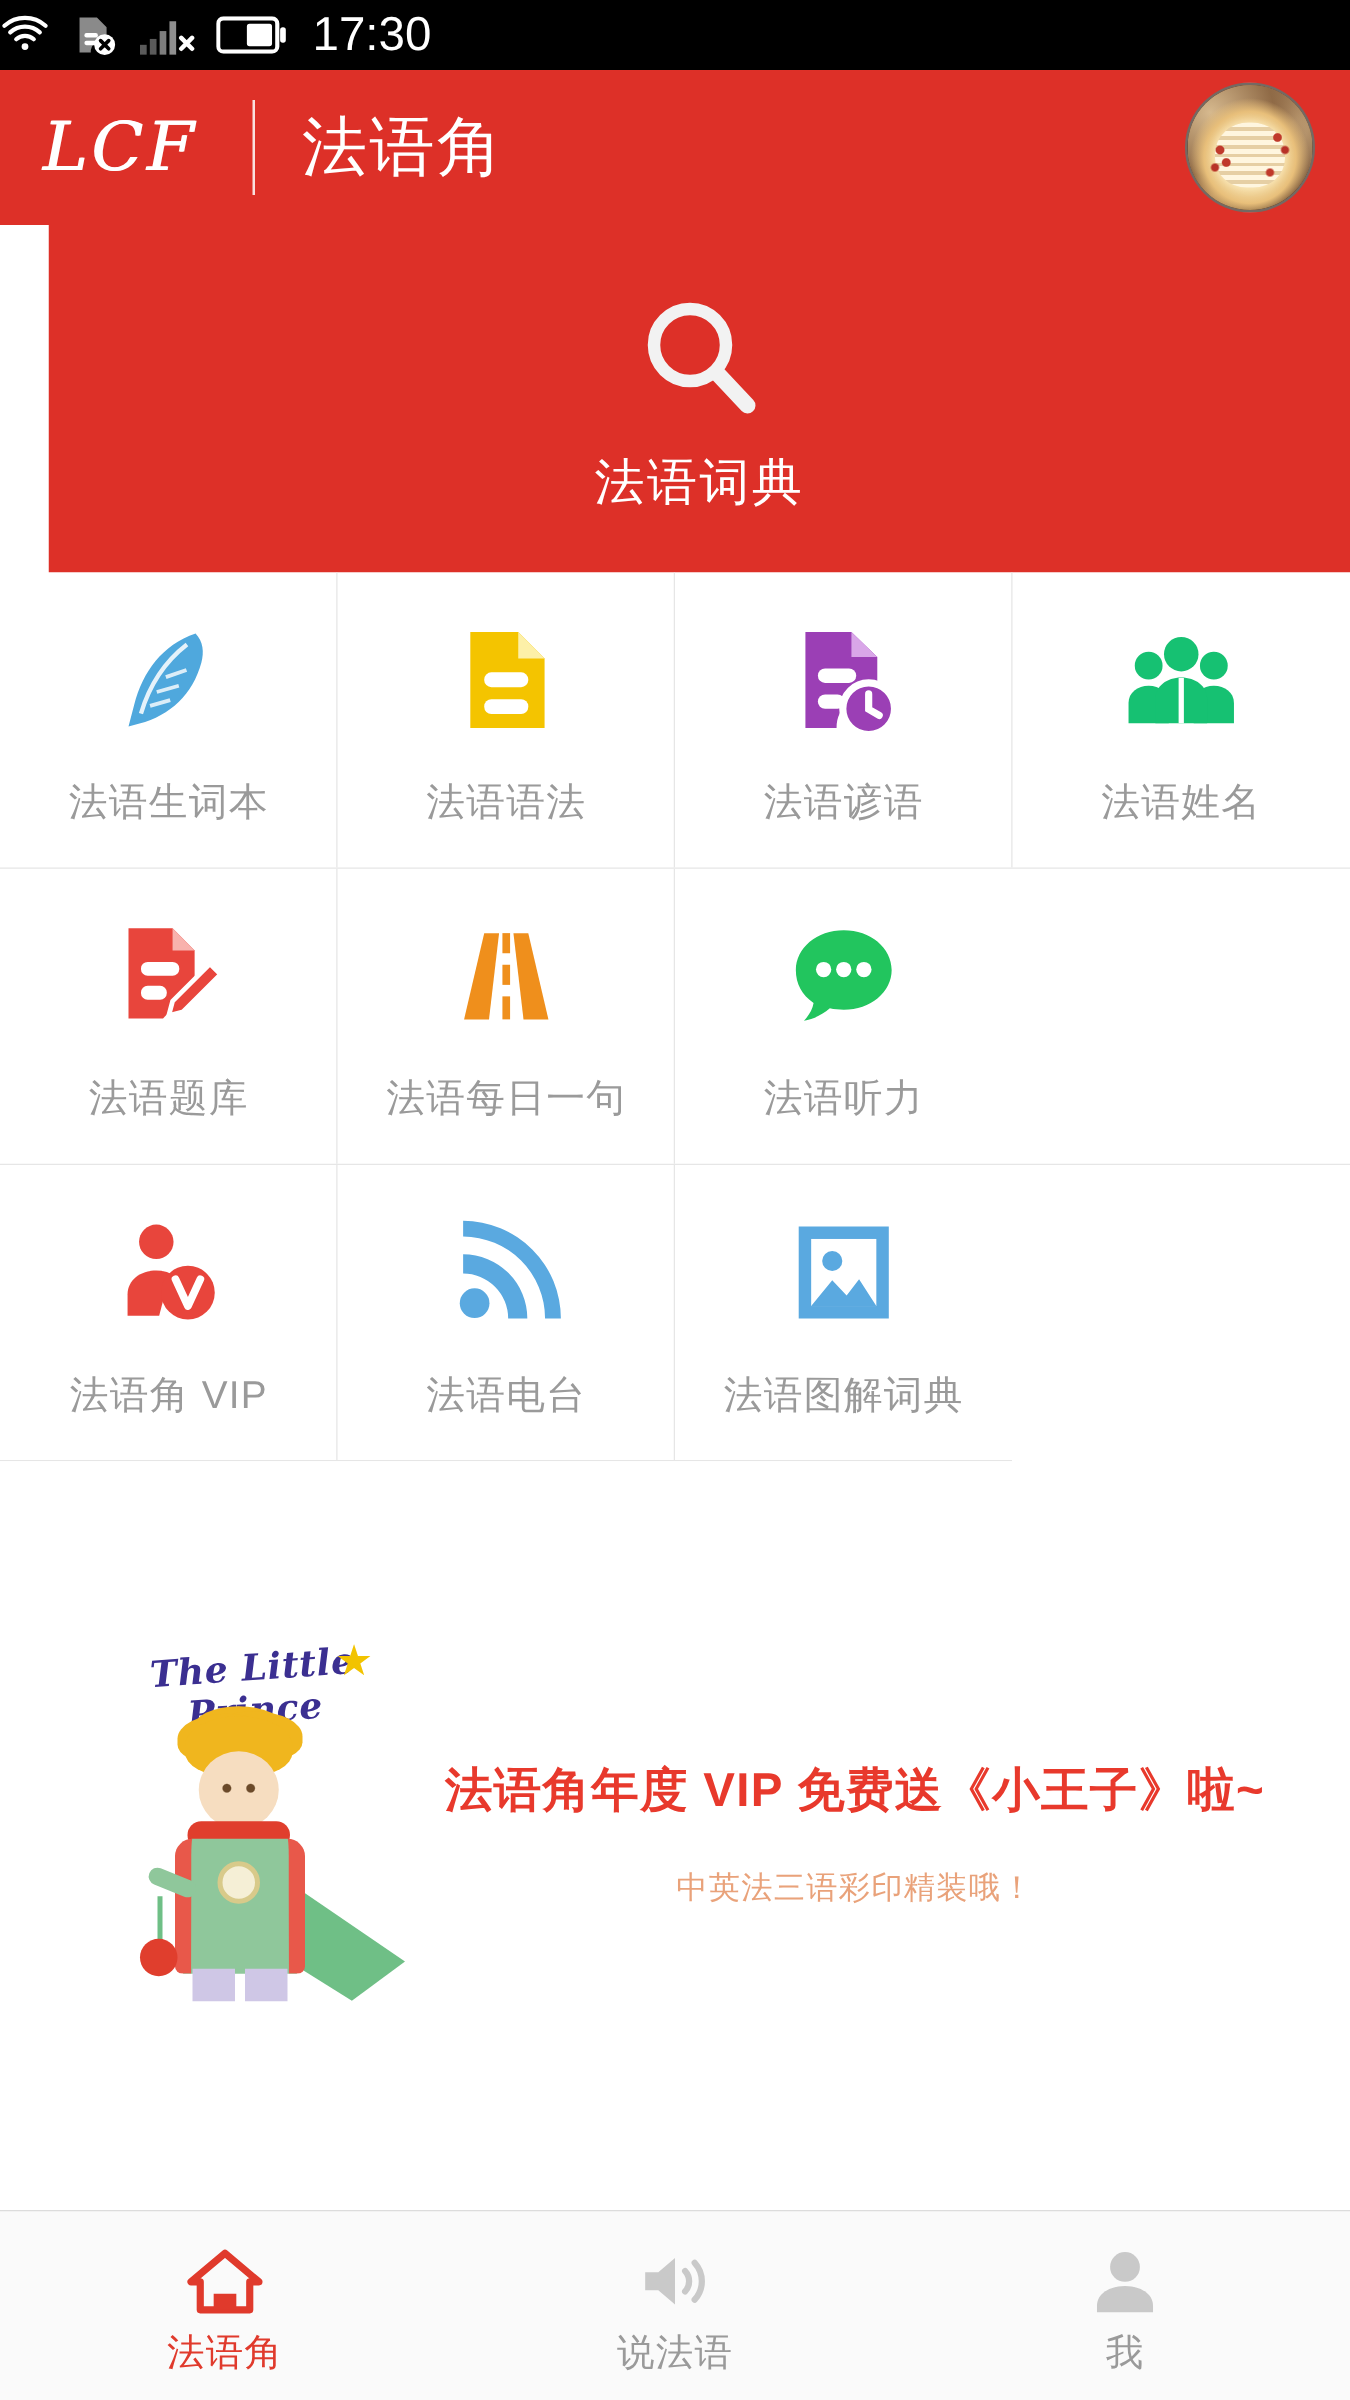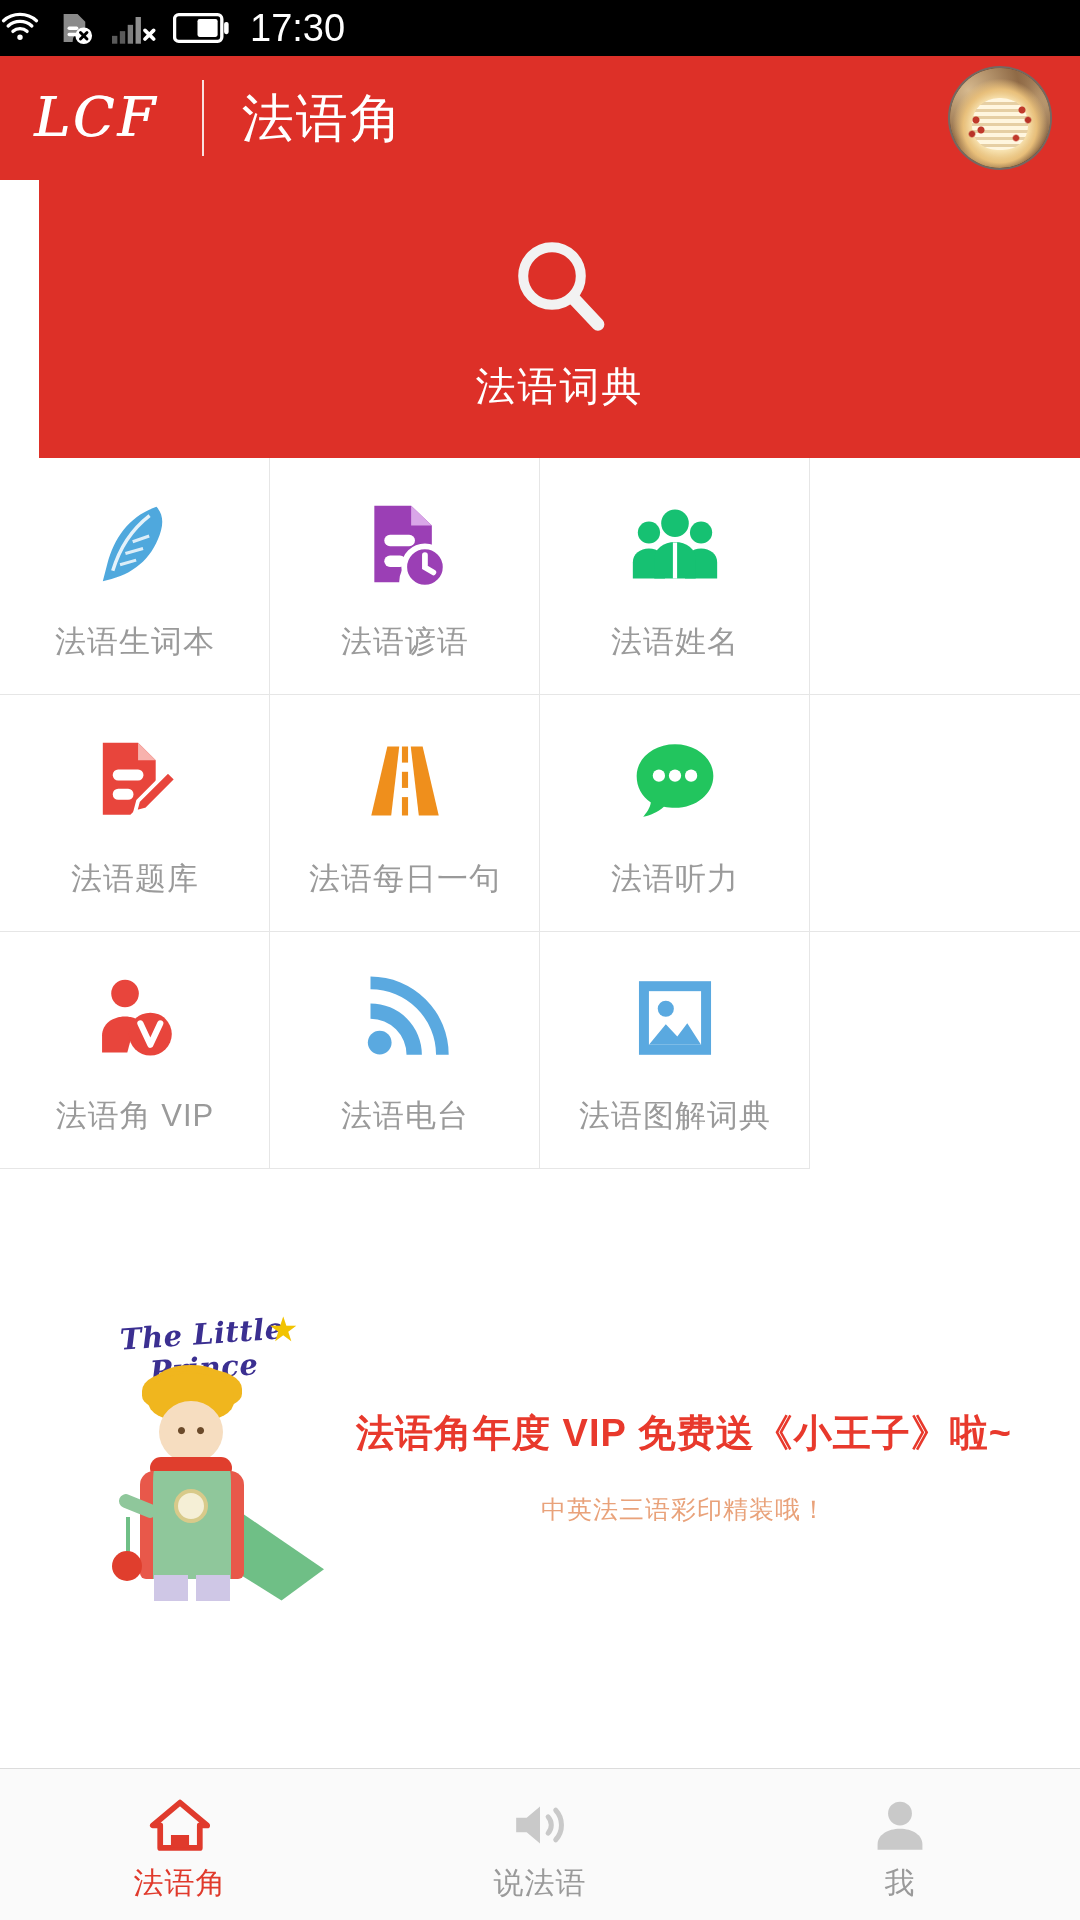--- a/index.html
+++ b/index.html
@@ -232,20 +232,31 @@
             <path d="M17.6 2.3c-7 2.4-11 8-12.8 14.8l-1.2 4.6 2.3-.6C12.3 19.4 17 15 18.8 8.4c.6-2.2.4-4.4-1.2-6.1z" fill="#4fa8dd"></path>
             <path d="M15.8 4.6C11.4 8 8 13 6.2 19" stroke="#fff" stroke-width=".9" fill="none" opacity=".85"></path>
             <path d="M9.5 14.5l4.6-1.3M8.1 17.4l4.2-1.2M11.4 11.4l4.3-1.5" stroke="#fff" stroke-width=".8" opacity=".8"></path>
           </svg>
         </span>
         <span class="cell-label">法语生词本</span>
       </div>
       <div class="cell">
         <span class="cell-icon">
           <svg width="92" height="92" viewBox="0 0 24 24">
+            <path d="M4.5 2h10l5.5 5.5V22H4.5z" fill="#f4c400"></path>
+            <path d="M14.5 2v5.5H20z" fill="#fdf0a8"></path>
+            <rect x="7.4" y="10.4" width="9.2" height="3.1" rx="1.5" fill="#fff"></rect>
+            <rect x="7.4" y="16" width="9.2" height="3.1" rx="1.5" fill="#fff"></rect>
+          </svg>
+        </span>
+        <span class="cell-label">法语语法</span>
+      </div>
+      <div class="cell">
+        <span class="cell-icon">
+          <svg width="92" height="92" viewBox="0 0 24 24">
             <path d="M4 2h9.6L19 7.2v8.3a6.6 6.6 0 00-8.5 6.5H4z" fill="#9b3fb5"></path>
             <path d="M13.6 2v5.2H19z" fill="#d9a6e8"></path>
             <rect x="6.6" y="9.6" width="8" height="3" rx="1.5" fill="#fff"></rect>
             <rect x="6.6" y="15" width="5.6" height="3" rx="1.5" fill="#fff"></rect>
             <circle cx="17.2" cy="18" r="5.4" fill="#9b3fb5" stroke="#fff" stroke-width="1.5"></circle>
             <path d="M17.2 14.9v3.2l2.2 1.3" stroke="#fff" stroke-width="1.5" fill="none" stroke-linecap="round"></path>
           </svg>
         </span>
         <span class="cell-label">法语谚语</span>
       </div>

